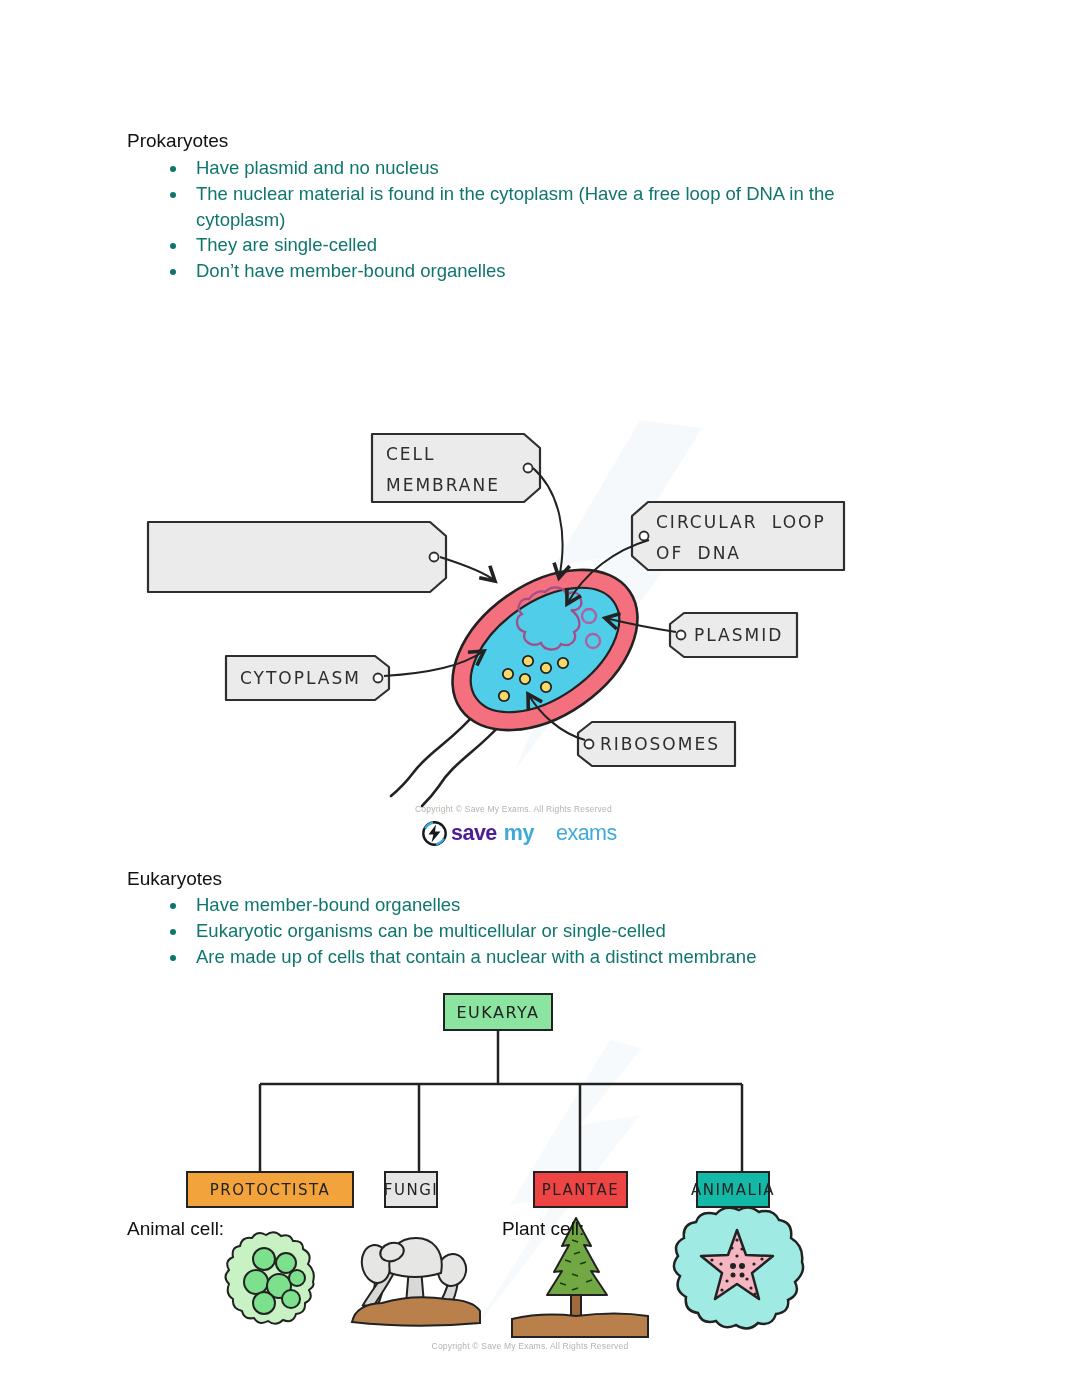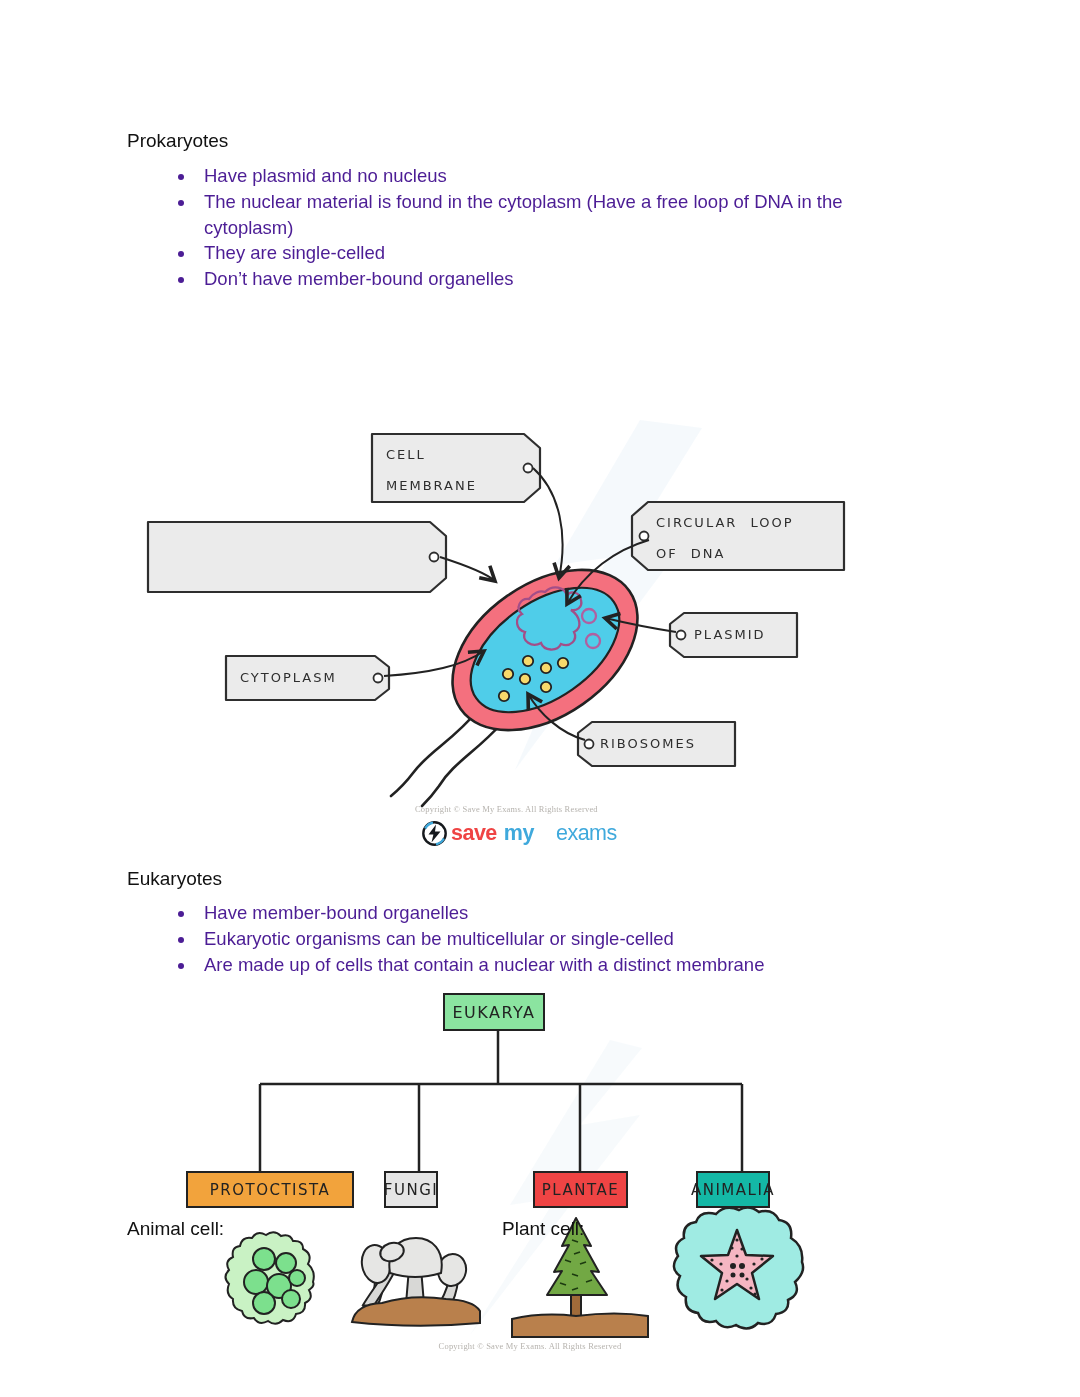--- a/index.html
+++ b/index.html
@@ -1,31 +1,31 @@
 <!DOCTYPE html>
 <html><head>
 <meta charset="utf-8">
 <style>
   html,body{margin:0;padding:0;background:#ffffff;}
   #page{position:relative;width:1080px;height:1397px;background:#ffffff;overflow:hidden;
         font-family:"Liberation Sans",sans-serif;color:#1c1c1c;}
   #bg-svg{position:absolute;left:0;top:0;z-index:0;}
   .abs{position:absolute;z-index:2;}
   .doc-heading{font-size:19px;line-height:25px;color:#111;}
-  .doc-bullets{margin:8px;padding:0 0 0 30px;font-size:18.5px;line-height:25.8px;color:#4c1d95;}
+  .doc-bullets{margin:0;padding:0 0 0 30px;font-size:18.5px;line-height:25.8px;color:#0f766e;}
   .doc-bullets li{margin:0;padding-left:8px;}
   .hand{font-family:"DejaVu Sans",sans-serif;color:#2e2e2e;}
   .title-box{box-sizing:border-box;border:2.5px solid #2e2e2e;background:#FAE5BD;
              display:flex;align-items:center;justify-content:center;
              font-size:17px;letter-spacing:2.5px;word-spacing:8px;}
-  .tag-text{white-space:nowrap;font-size:13px;letter-spacing:2px;word-spacing:7px;line-height:31px;}
+  .tag-text{white-space:nowrap;font-size:17px;letter-spacing:2px;word-spacing:7px;line-height:31px;}
   .tag-text.small{line-height:26px;}
-  .copyright{font-size:8.5px;color:#b6b3ae;letter-spacing:0.2px;white-space:nowrap;font-family:Liberation Serif, serif;}
+  .copyright{font-size:8.5px;color:#b6b3ae;letter-spacing:0.2px;white-space:nowrap;}
   .logo{display:flex;align-items:center;gap:3px;}
-  .logo .w1{font-size:21.5px;font-weight:700;color:#ef4444;letter-spacing:-0.5px;}
+  .logo .w1{font-size:21.5px;font-weight:700;color:#4c1d95;letter-spacing:-0.5px;}
   .logo .w2{font-size:21.5px;font-weight:700;color:#3FA9DC;letter-spacing:-0.5px;margin-left:4px;}
   .logo .w3{font-size:21.5px;font-weight:500;color:#3FA9DC;letter-spacing:-0.5px;margin-left:19px;}
   .node-box{box-sizing:border-box;border:2.5px solid #222;display:flex;align-items:center;
             justify-content:center;font-size:15px;letter-spacing:1.5px;color:#222;
             font-family:"DejaVu Sans",sans-serif;white-space:nowrap;}
   .cell-label{font-size:19px;color:#111;}
 </style>
 </head>
 <body>
 
@@ -218,21 +218,21 @@
     <span class="w3">exams</span>
   </div>
 
   <div class="abs doc-heading" style="left:127px;top:866px">Eukaryotes</div>
   <ul class="abs doc-bullets" style="left:158px;top:892px;width:720px">
     <li>Have member-bound organelles</li>
     <li>Eukaryotic organisms can be multicellular or single-celled</li>
     <li>Are made up of cells that contain a nuclear with a distinct membrane</li>
   </ul>
 
-  <div class="abs node-box" style="left: 443px; top: 993px; width: 102px; height: 38px; font-size: 16px; background: rgb(139, 228, 160);">EUKARYA</div>
+  <div class="abs node-box" style="left: 443px; top: 993px; width: 110px; height: 38px; font-size: 16px; background: rgb(139, 228, 160);">EUKARYA</div>
   <div class="abs node-box" style="left: 186px; top: 1171px; width: 168px; height: 37px; background: rgb(242, 163, 60);">PROTOCTISTA</div>
   <div class="abs node-box" style="left: 384px; top: 1171px; width: 54px; height: 37px; background: rgb(229, 229, 229);">FUNGI</div>
   <div class="abs node-box" style="left: 533px; top: 1171px; width: 95px; height: 37px; background: #ef4444;">PLANTAE</div>
   <div class="abs node-box" style="left: 696px; top: 1171px; width: 74px; height: 37px; background: #14b8a6;">ANIMALIA</div>
 
   <div class="abs cell-label" style="left:127px;top:1218px">Animal cell:</div>
   <div class="abs cell-label" style="left:502px;top:1218px">Plant cell:</div>
 
   <div class="abs copyright" style="left:430px;top:1341px;width:200px;text-align:center">Copyright © Save My Exams. All Rights Reserved</div>
 </div>

